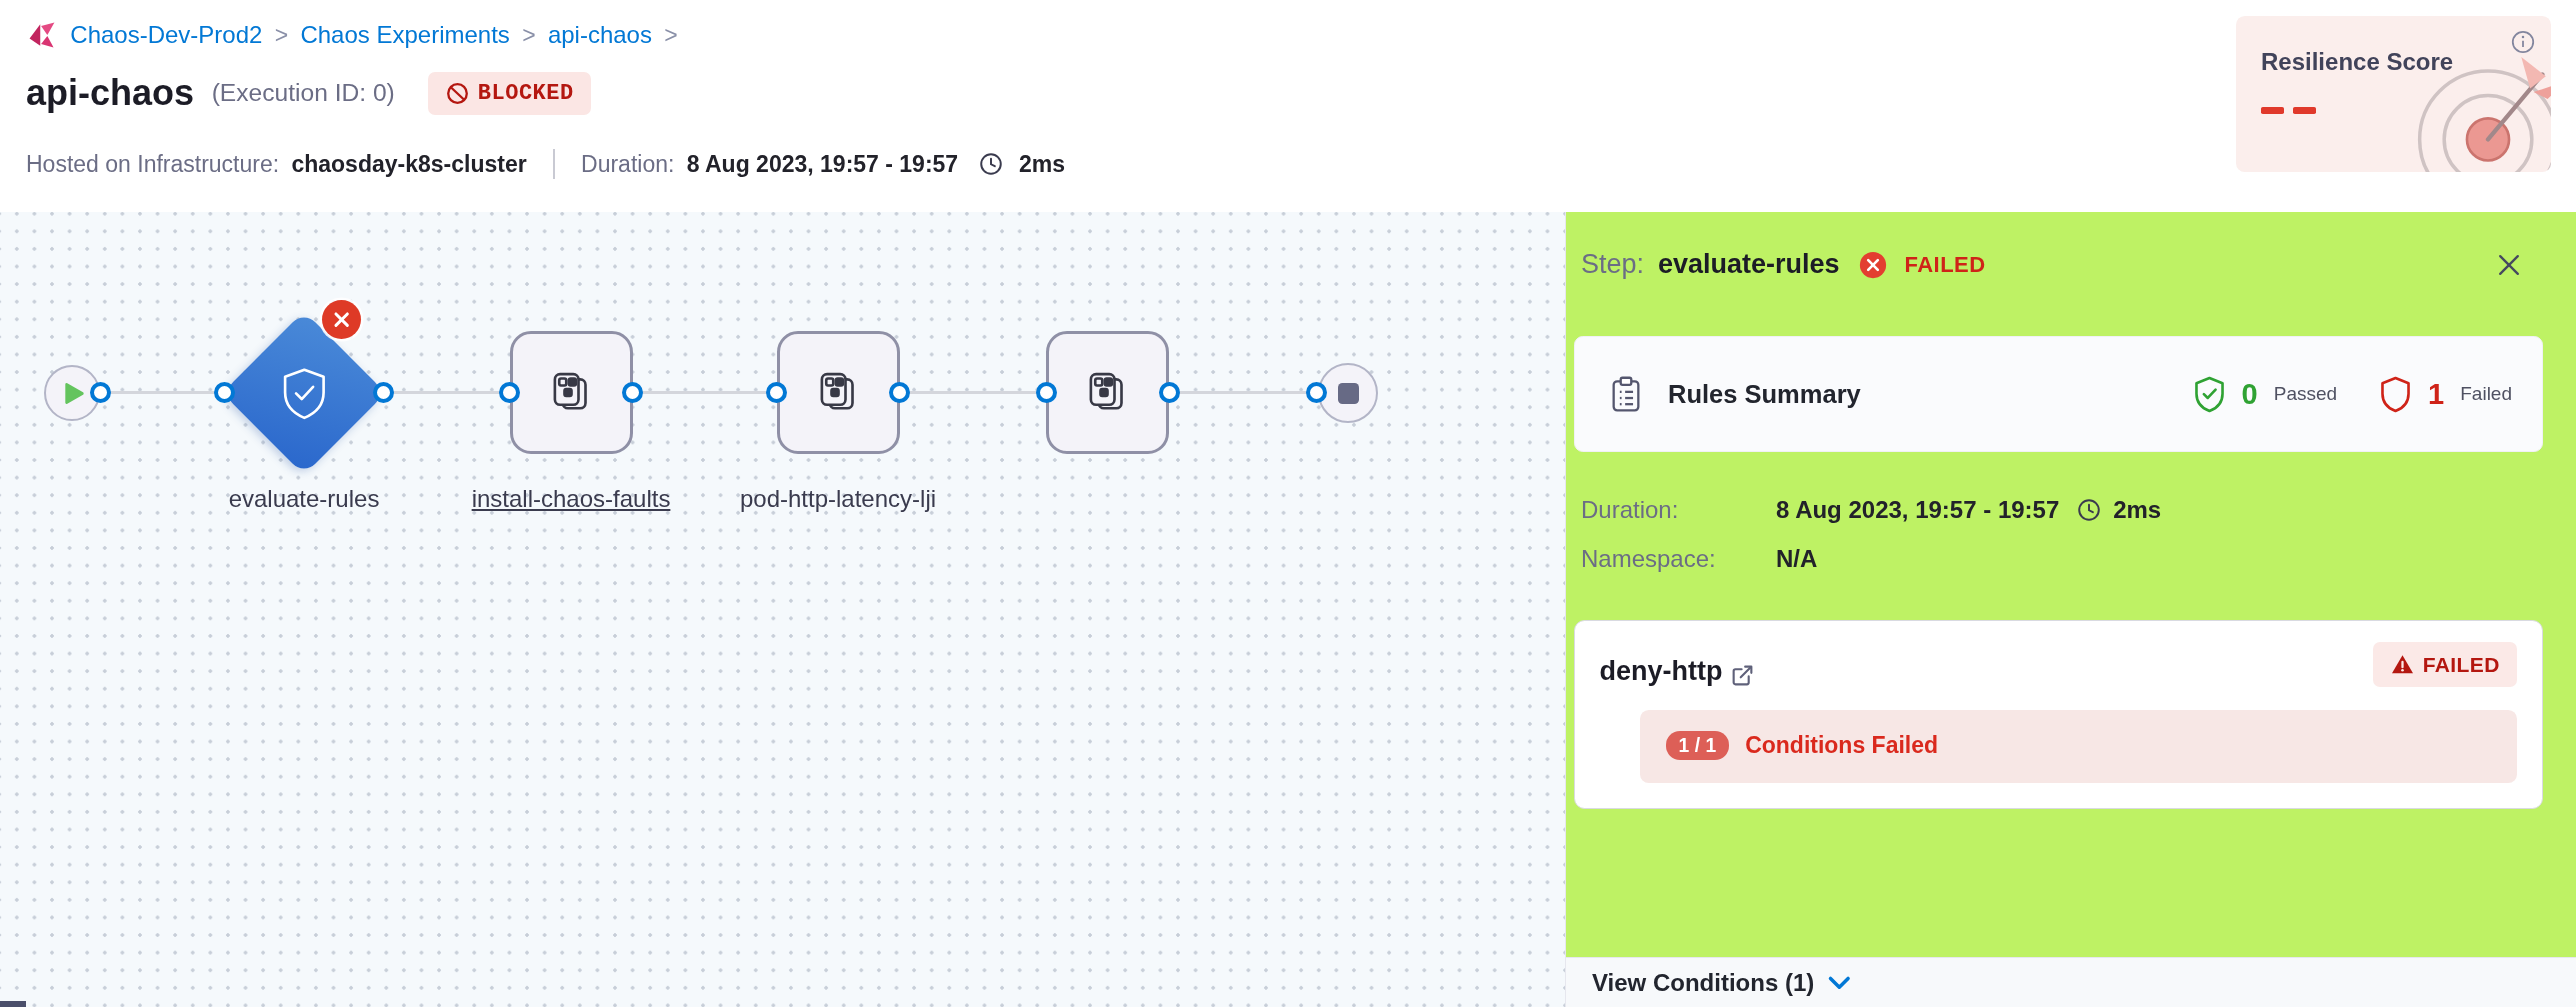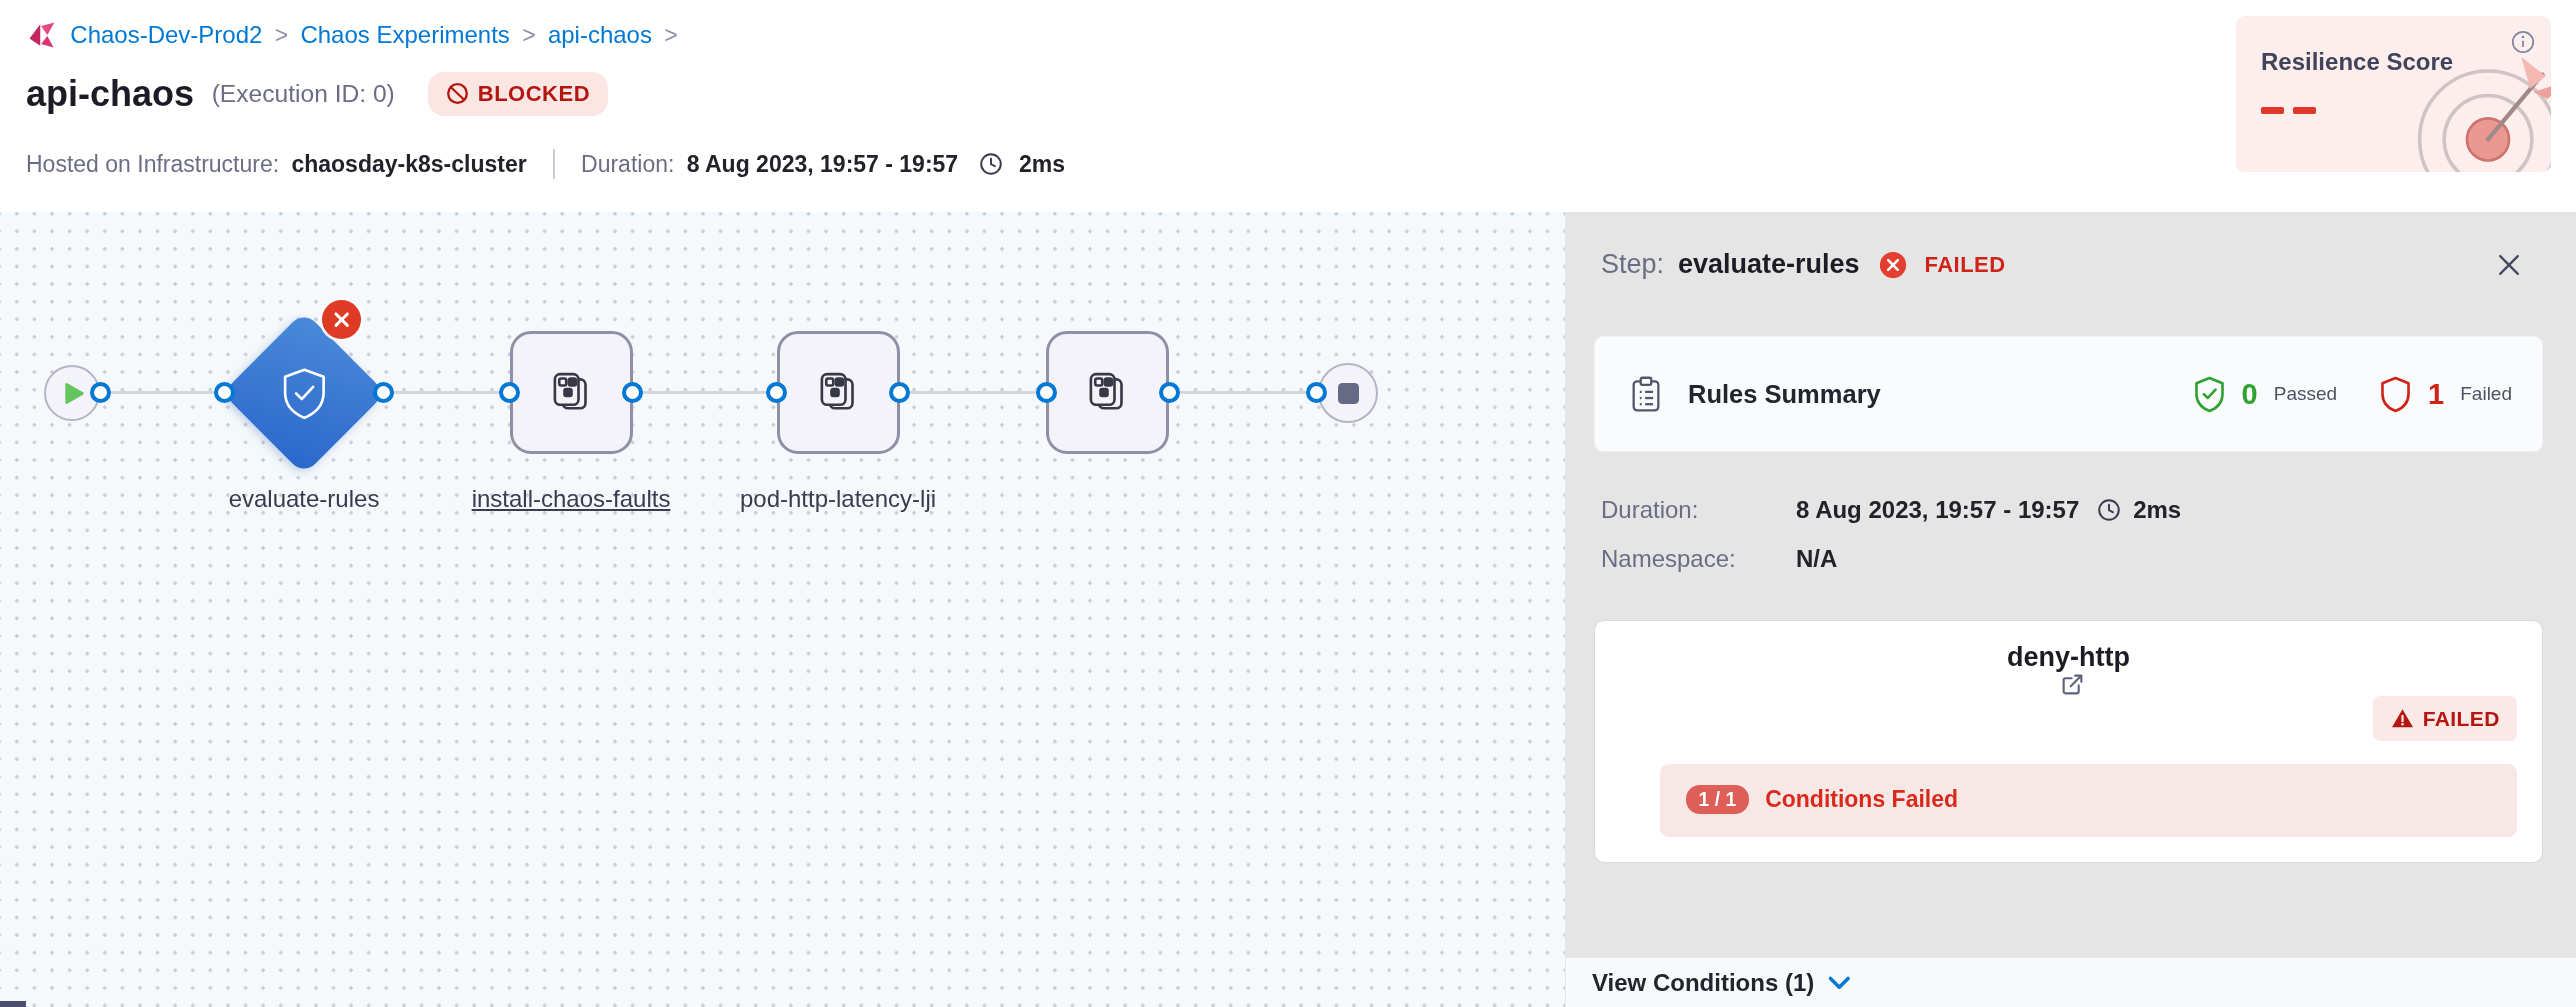--- a/index.html
+++ b/index.html
@@ -11,22 +11,22 @@
   .header { position:absolute; top:0; left:0; right:0; height:242px; background:#fff;
     border-bottom:1.8px solid #dcdde4; }
   .breadcrumb { position:absolute; top:19.3px; left:26px; display:flex; align-items:center; gap:12.3px;
     font-size:24px; }
   .crumb { color:#0278d5; cursor:pointer; }
   .crumb-sep { color:#8a90a8; font-size:23px; }
   .title-row { position:absolute; top:72px; left:26px; display:flex; align-items:center; gap:17.6px; }
   .page-title { font-size:36px; font-weight:700; color:#1c1c26; }
   .exec-id { font-size:24.6px; color:#6b6d85; }
   .badge-blocked { margin-left:16px; display:flex; align-items:center; gap:8.8px;
-    background:#fbe6e4; border-radius:16px; padding:8.8px 17.6px;
-    color:#b41710; font-weight:700; font-size:22px; letter-spacing:0.5px; }
+    background:#fbe6e4; border-radius:7px; padding:8.8px 17.6px;
+    color:#b41710; font-weight:700; font-size:22px; letter-spacing:0.5px;font-family:Liberation Mono, monospace; }
   .info-row { position:absolute; top:149px; left:26px; display:flex; align-items:center; gap:12.3px; font-size:23px; }
   .info-label { color:#6b6d85; }
   .info-value { color:#22222a; font-weight:700; }
   .vdiv { width:1.8px; height:30px; background:#c9cad3; margin:0 14px; }
   .clock { display:inline-flex; margin:0 3.5px 0 8.8px; }
 
   .resilience-card { position:absolute; top:16px; right:24.6px; width:315px; height:156px;
     background:#fbeeec; border-radius:8.8px; overflow:hidden; }
   .res-title { position:absolute; top:32px; left:24.6px; font-size:24px; font-weight:700; color:#41435a; }
   .res-value { position:absolute; top:91px; left:24.6px; display:flex; gap:8.8px; align-items:center; }
@@ -56,22 +56,22 @@
     background:#de3a26; display:flex; align-items:center; justify-content:center;
     box-shadow:0 0 0 2.6px rgba(255,255,255,.85); }
   .step-node { position:absolute; top:119px; width:123px; height:123px; background:#f4f3f9;
     border:3.1px solid #8f90a6; border-radius:21px;
     display:flex; align-items:center; justify-content:center; }
   .node-label { position:absolute; top:271px; width:220px; text-align:center;
     font-size:24px; line-height:32.5px; color:#3a3b4e; }
   .canvas-scroll-nub { position:absolute; left:0; bottom:0; width:26px; height:7px; background:#4b4f6b; }
 
   
-  .panel { position:absolute; top:212px; left:1565px; right:0; bottom:0; background:#e5e5e5;
-    border-left:0.9px solid #e6e7ee; padding:37px 33px 0 28px; }
+  .panel { position:absolute; top:212px; left:1565px; right:0; bottom:0; background:#bef264;
+    border-left:0.9px solid #e6e7ee; padding:37px 33px 0 8px; }
   .step-header { display:flex; align-items:center; gap:14px; padding-left:7px; }
   .step-label { font-size:27px; color:#6b6d85; }
   .step-name { font-size:27px; font-weight:700; color:#1c1c26; }
   .step-status { font-size:22px; font-weight:800; color:#cf2318; letter-spacing:0.5px; margin-left:3.5px; }
   .close-btn { margin-left:auto; margin-right:19.3px; cursor:pointer; display:flex; }
 
   .rules-card { margin-top:56px; height:116px; background:#fafbfd; border:0.9px solid #f0f1f5;
     border-radius:8.8px; display:flex; align-items:center; padding:0 30px 0 35px; }
   .rules-title { font-size:25.5px; font-weight:700; color:#22252e; margin-left:26px; }
   .rules-right { margin-left:auto; display:flex; align-items:center; gap:16px; }
@@ -86,21 +86,21 @@
   .kv-val { font-weight:700; color:#22222a; display:flex; align-items:center; gap:8.8px; }
 
   .tab-bar { margin-top:62px; position:relative; margin-left:-19.3px; margin-right:-33px;
     padding:0 33px 0 19.3px; border-bottom:1.8px solid #e8e9ef; }
   .tab { display:inline-block; padding:0 16px 23px 16px; font-size:24px; font-weight:700; color:#1c1c26;
     position:relative; cursor:pointer; }
   .tab-underline { position:absolute; left:0; right:0; bottom:-2.6px; height:4.4px; background:#0278d5; border-radius:2.6px; }
 
   .rule-card { margin-top:47px; background:#fff; border:1.8px solid #d9dae1; border-radius:10.5px;
     padding:21px 24.6px 24.6px 24.6px; }
-  .rule-card-head { display:flex; align-items:center;flex-direction:column; }
+  .rule-card-head { display:flex; align-items:flex-end; }
   .rule-name { font-size:27px; font-weight:700; color:#1c1c26; }
   .ext-link { margin-left:8.8px; display:flex; cursor:pointer; }
   .rule-status-badge { margin-left:auto; display:flex; align-items:center; gap:8.8px;
     background:#fbe9e7; border-radius:7px; padding:10.5px 17.6px;
     font-size:21px; font-weight:800; color:#b41710; letter-spacing:0.4px; }
   .cond-alert { margin-top:23px; margin-left:40px; background:#f7e7e5; border-radius:8.8px;
     padding:21px 26px 23px 26px; }
   .cond-line1 { display:flex; align-items:center; gap:16px; }
   .cond-pill { background:#dd5f57; color:#fff; font-size:19.3px; font-weight:700;
     border-radius:14px; padding:3.5px 13px; }

